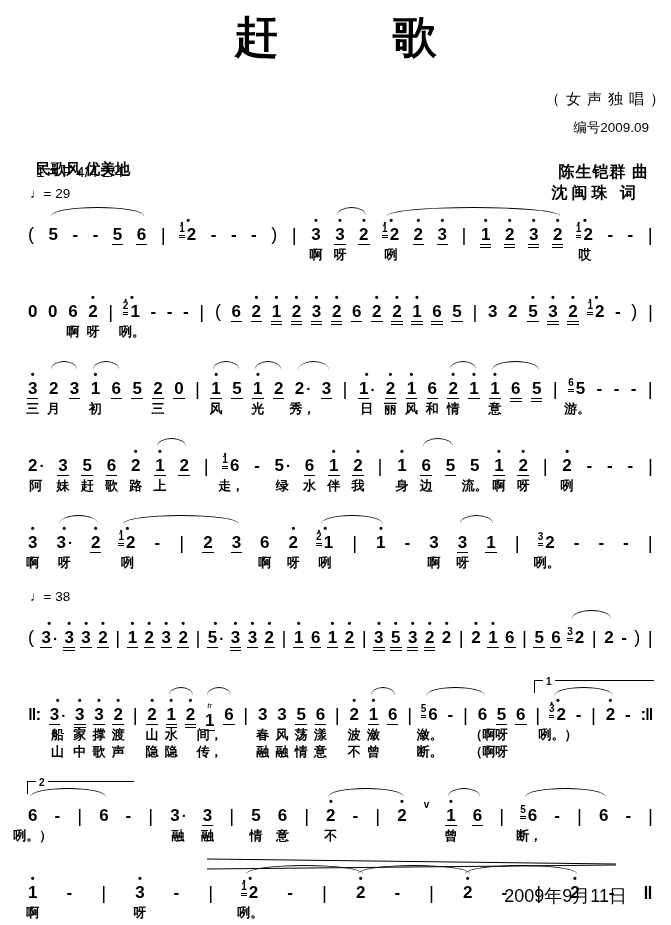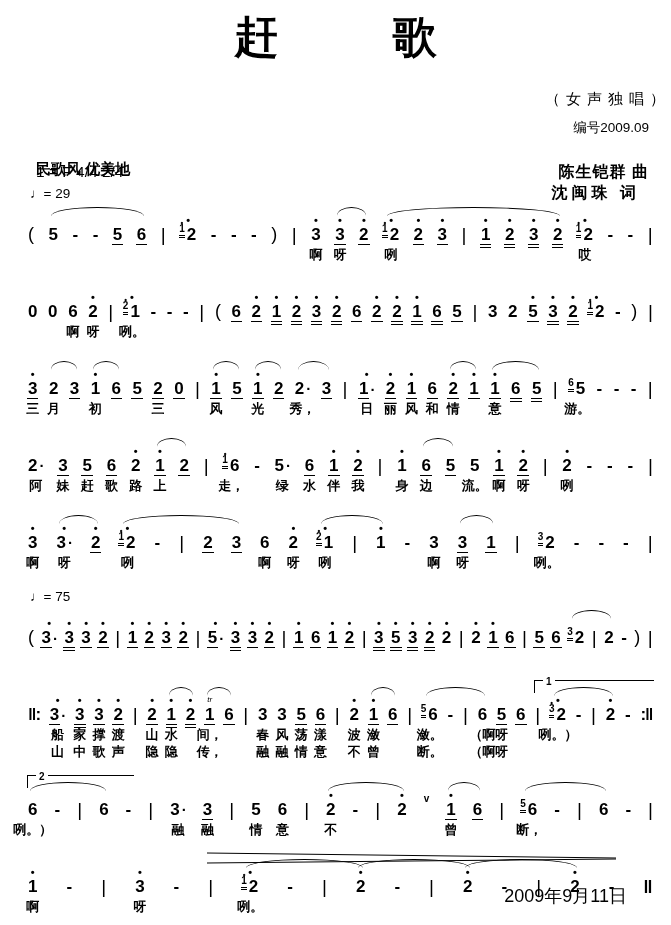--- a/index.html
+++ b/index.html
@@ -18,21 +18,21 @@
   .date{position:absolute;top:884px;right:44px;font-size:18px;}
 
   .system{margin-bottom:36px;}
   .system.v2{margin-bottom:54px;}
   .tempo{font-size:13.5px;height:18px;margin-left:4px;}
   .sysrow{display:flex;justify-content:space-between;align-items:flex-start;
           position:relative;padding-top:13px;}
 
   .cell{display:flex;flex-direction:column;align-items:center;position:relative;margin:0 1px;}
   .ab{height:8px;line-height:6px;font-size:11px;font-weight:bold;text-align:center;}
-  .ab.orn{font-size:8px;font-style:italic;font-weight:normal;}
+  .ab.orn{font-size:8px;font-style:italic;font-weight:normal;margin-top:6px;}
   .m{display:flex;align-items:flex-end;line-height:19px;}
   .num{font-size:17px;font-weight:bold;line-height:19px;padding:0 1px;position:relative;}
   .u1 .num{border-bottom:1.5px solid #000;}
   .u2 .num{border-bottom:1.5px solid #000;}
   .u2 .num::after{content:"";position:absolute;left:0;right:0;bottom:-4px;border-top:1.5px solid #000;}
   .pd{font-weight:bold;font-size:15px;margin-left:1px;line-height:19px;}
   .g{display:inline-flex;flex-direction:column;align-items:center;transform:translateY(-8px);
      margin-right:1px;position:relative;border-bottom:1px solid #000;padding-bottom:1px;}
   .g::after{content:"";position:absolute;left:0;right:0;bottom:-3px;border-top:1px solid #000;}
   .gd{font-size:8px;line-height:3px;font-weight:bold;}
@@ -1040,21 +1040,21 @@
               <span class="num">|</span>
             </div>
           </div>
           <div class="arc" style="left: 33.25px; width: 39px;"></div>
           <div class="arc" style="left: 96.5px; width: 116.75px;"></div>
           <div class="arc" style="left: 294.5px; width: 62.75px;"></div>
           <div class="arc" style="left: 433.75px; width: 33.5px;"></div>
         </div>
       </div>
       <div class="system">
-        <div class="tempo">♩= 75</div>
+        <div class="tempo">♩= 38</div>
         <div class="sysrow">
           <div class="cell paren">
             <div class="ab"></div>
             <div class="m">
               <span class="num">(</span>
             </div>
           </div>
           <div class="cell u1">
             <div class="ab">•</div>
             <div class="m">

